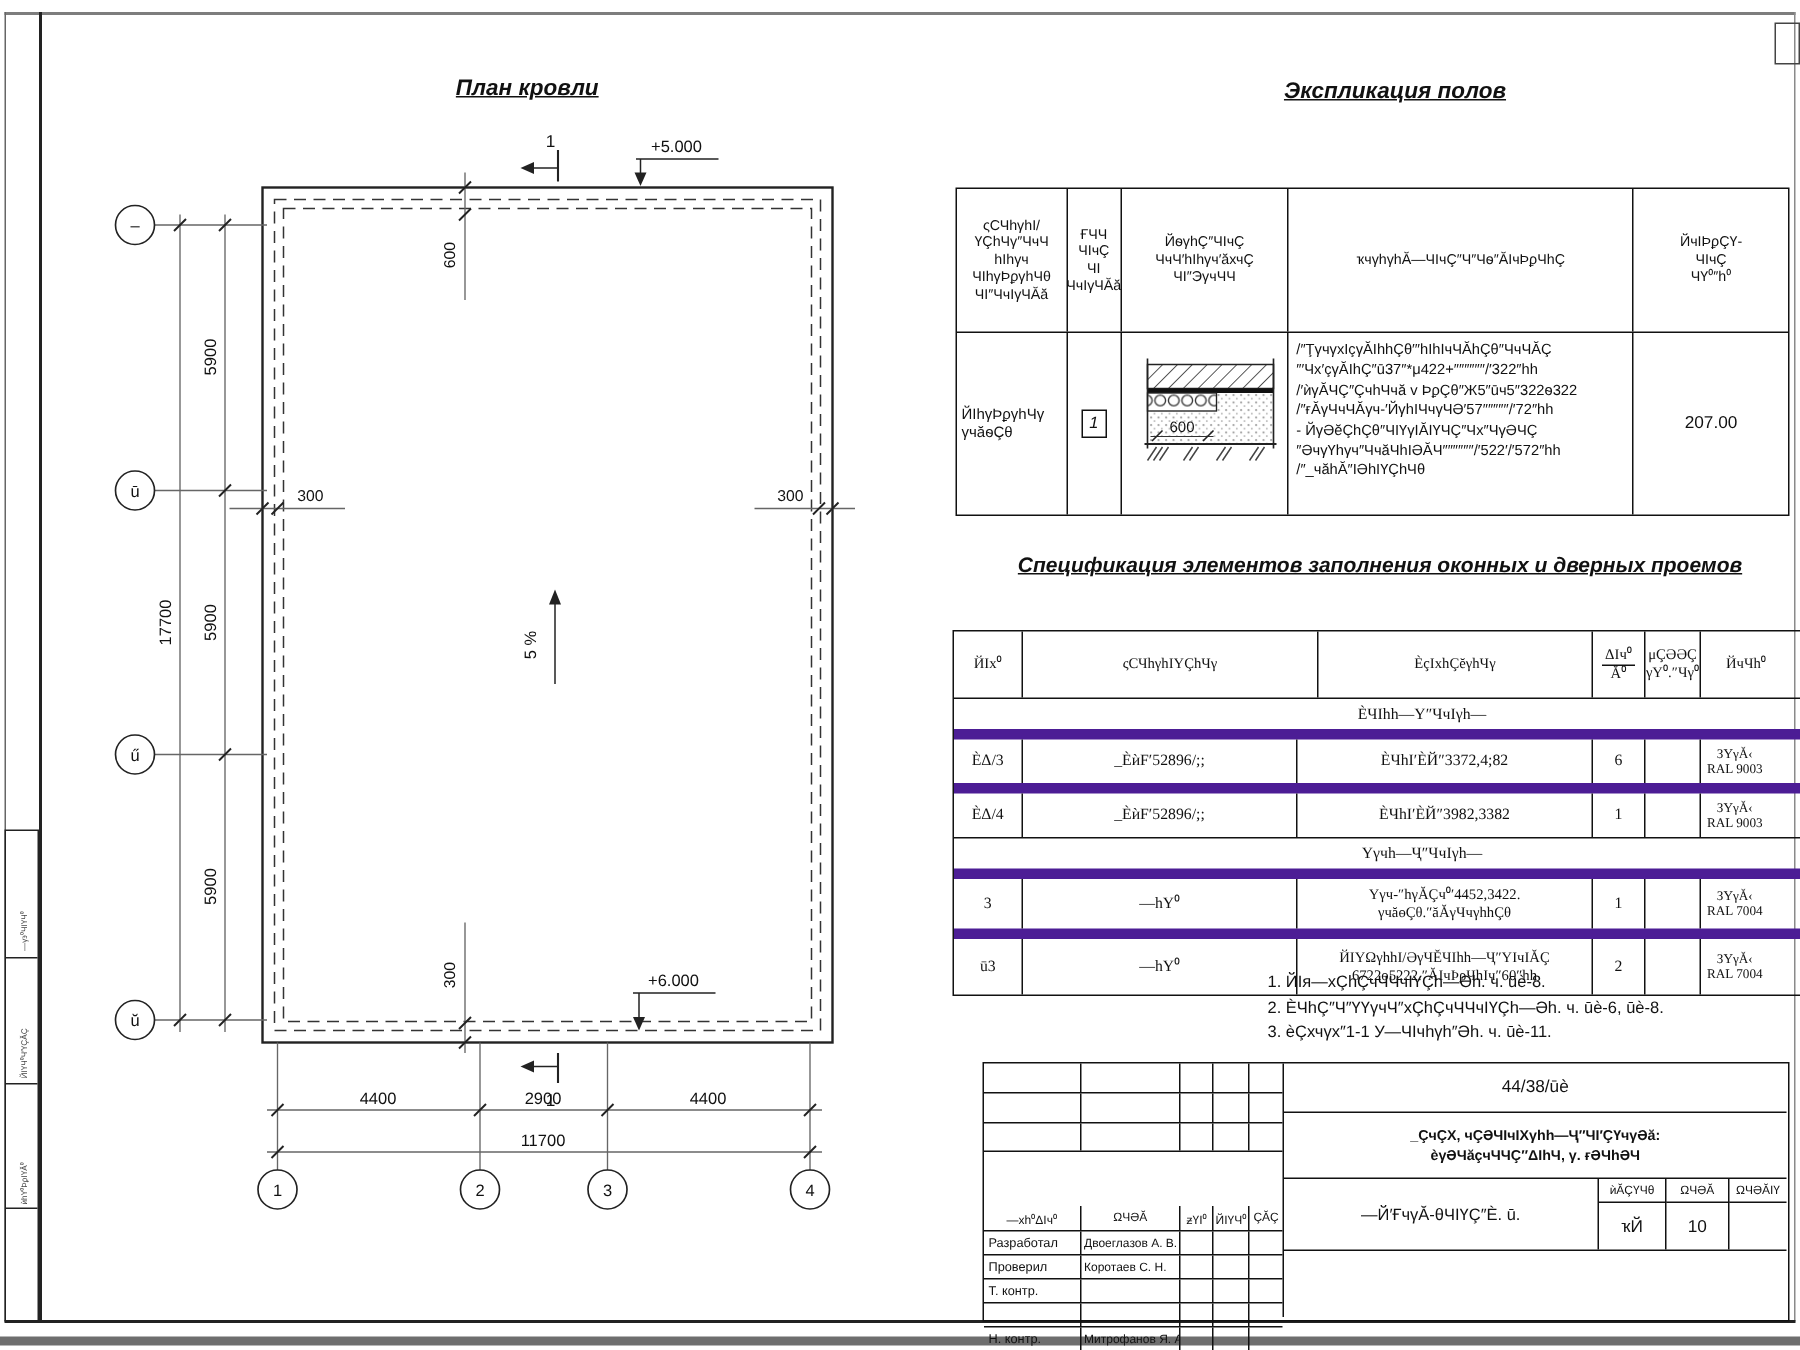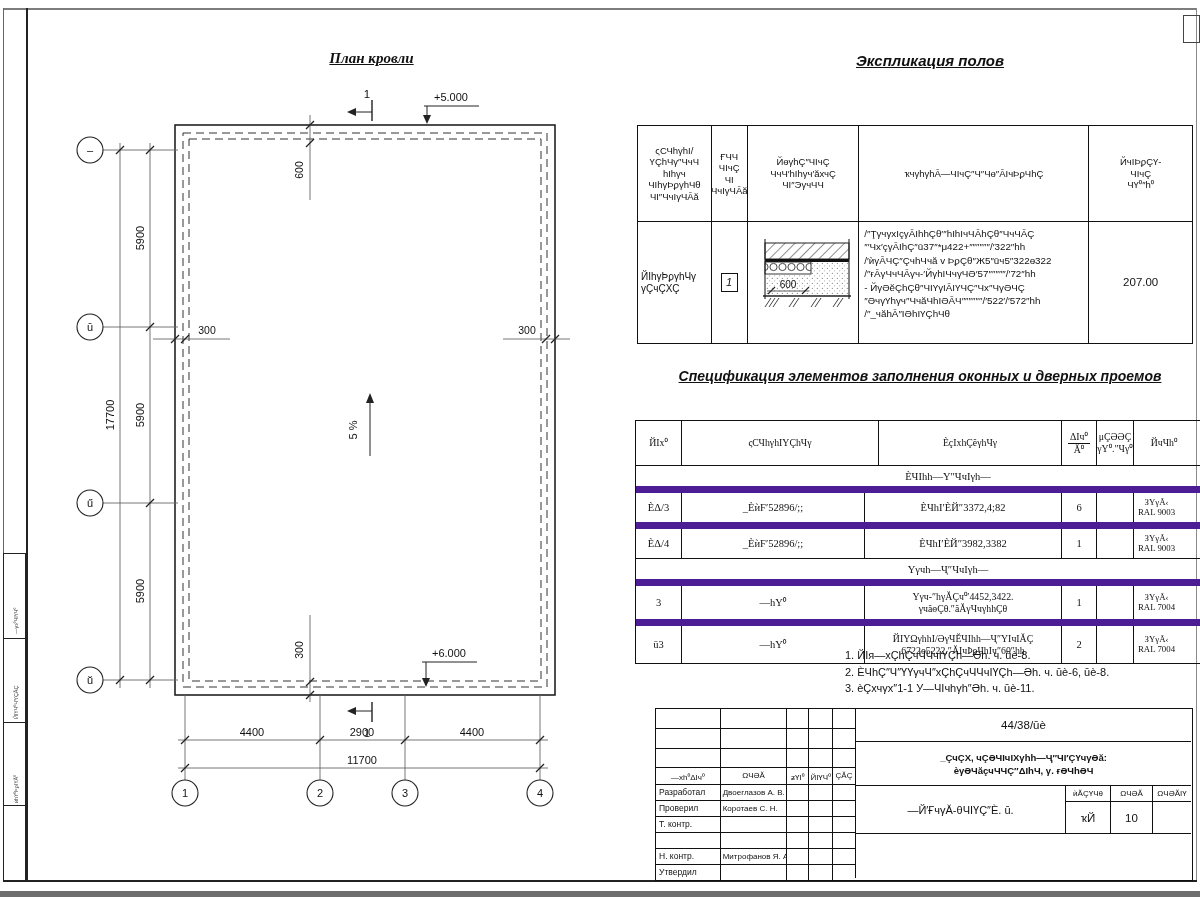--- a/index.html
+++ b/index.html
@@ -102,21 +102,21 @@
     </div>
     <div class="strip-cell" style="top:85px;height:83px;">
       <span class="strip-txt">ЙІҮЧ⁰Ч′ҮÇĂÇ</span>
     </div>
     <div class="strip-cell" style="top:169px;height:82px;">
       <span class="strip-txt">ѝhҮ⁰ϷϼІҮĂ⁰</span>
     </div>
     <div class="strip-cell" style="top:252px;height:73px;border-bottom:none;"></div>
   </div>
 
-  <div class="abs dwg-title" style="left:284px;top:50px;width:175px;font-family:Liberation Serif, serif;">План кровли</div>
+  <div class="abs dwg-title" style="left:264px;top:50px;width:175px;">План кровли</div>
   <div class="abs dwg-title" style="left:840px;top:52px;width:180px;">Экспликация полов</div>
   <div class="abs dwg-title" style="left:655px;top:368px;width:530px;font-size:14px;">Спецификация элементов заполнения оконных и дверных проемов</div>
 
   <svg class="abs" style="left:0;top:0;" width="640" height="860" viewBox="0 0 640 860">
 
     <rect x="175" y="125" width="380" height="570" fill="none" stroke="#222" stroke-width="1.6"></rect>
     <rect x="183" y="133" width="364" height="554" fill="none" stroke="#333" stroke-width="1" stroke-dasharray="8 5"></rect>
     <rect x="189" y="139" width="352" height="542" fill="none" stroke="#333" stroke-width="1" stroke-dasharray="8 5"></rect>
 
     <g stroke="#666" stroke-width="0.9">
@@ -253,21 +253,21 @@
       <div class="ecell ec3 pre">ЙѳγhÇ″ЧІчÇ
 ЧчЧ′hІhγч′ăхчÇ
 ЧІ″ЭγчЧЧ</div>
       <div class="ecell ec4 pre">ҡчγhγhĂ—ЧІчÇ″Ч″Чѳ″ĂІчϷϼЧhÇ</div>
       <div class="ecell ec5 pre">ЙчІϷϼÇҮ-
 ЧІчÇ
 ЧҮ⁰″h⁰</div>
     </div>
     <div class="erow ebody">
       <div class="ecell ec1 pre" style="justify-content:flex-start;text-align:left;padding-left:3px;font-size:10px;">ЙІhγϷϼγhЧγ
-γÇчÇХÇ</div>
+γчăѳÇθ</div>
       <div class="ecell ec2">
         <span class="typebox">1</span>
       </div>
       <div class="ecell ec3">
         <svg width="104" height="92" viewBox="0 0 104 92">
           <defs>
             <pattern id="ph" width="7" height="7" patternUnits="userSpaceOnUse" patternTransform="rotate(45)">
               <line x1="0" y1="0" x2="0" y2="7" stroke="#444" stroke-width="1.2"></line>
             </pattern>
             <pattern id="pd" width="5" height="5" patternUnits="userSpaceOnUse">
@@ -391,21 +391,21 @@
         <div class="tcell tc4"></div>
           <div class="tcell tc5"></div>
       </div>
       <div class="trow" style="height:19px;">
         <div class="tcell tc1"></div>
           <div class="tcell tc2"></div>
           <div class="tcell tc3"></div>
         <div class="tcell tc4"></div>
           <div class="tcell tc5"></div>
       </div>
-      <div class="trow" style="height:17px;">
+      <div class="trow" style="height:17px;margin-top:36px;">
         <div class="tcell tc1 hcell">—хh⁰ΔІч⁰</div>
         <div class="tcell tc2 hcell">ΩЧӘĂ</div>
         <div class="tcell tc3 hcell">ƶҮІ⁰</div>
         <div class="tcell tc4 hcell">ЙІҮЧ⁰</div>
         <div class="tcell tc5 hcell">ÇĂÇ</div>
       </div>
       <div class="trow" style="height:16px;">
         <div class="tcell tc1 lbl">Разработал</div>
         <div class="tcell tc2 nam">Двоеглазов А. В.</div>
         <div class="tcell tc3"></div>

